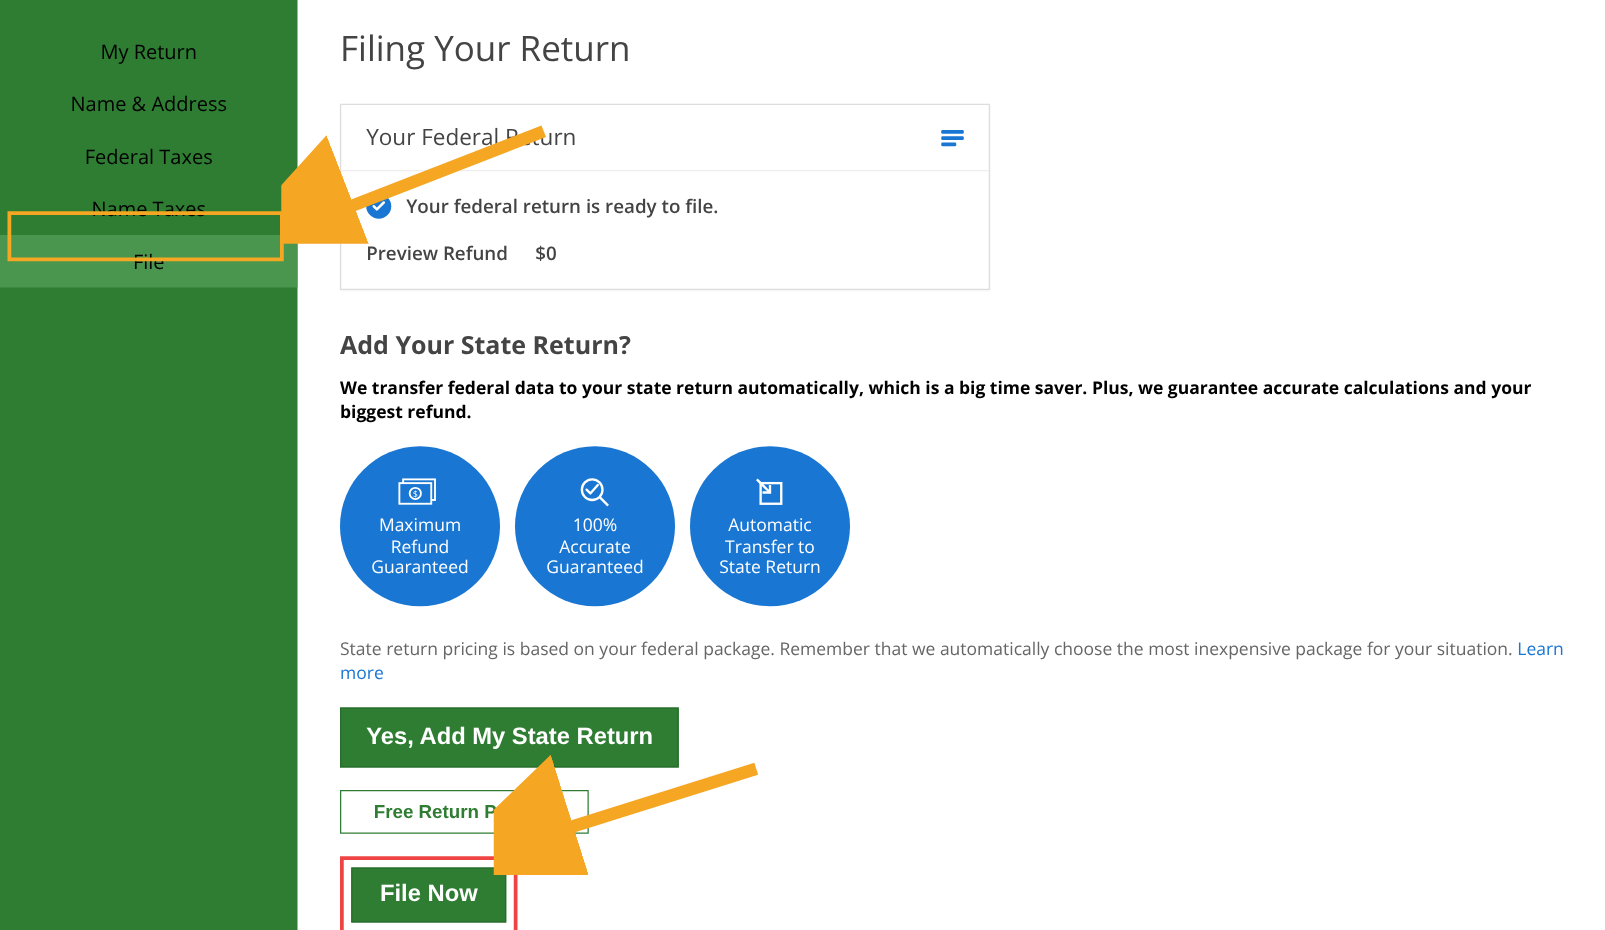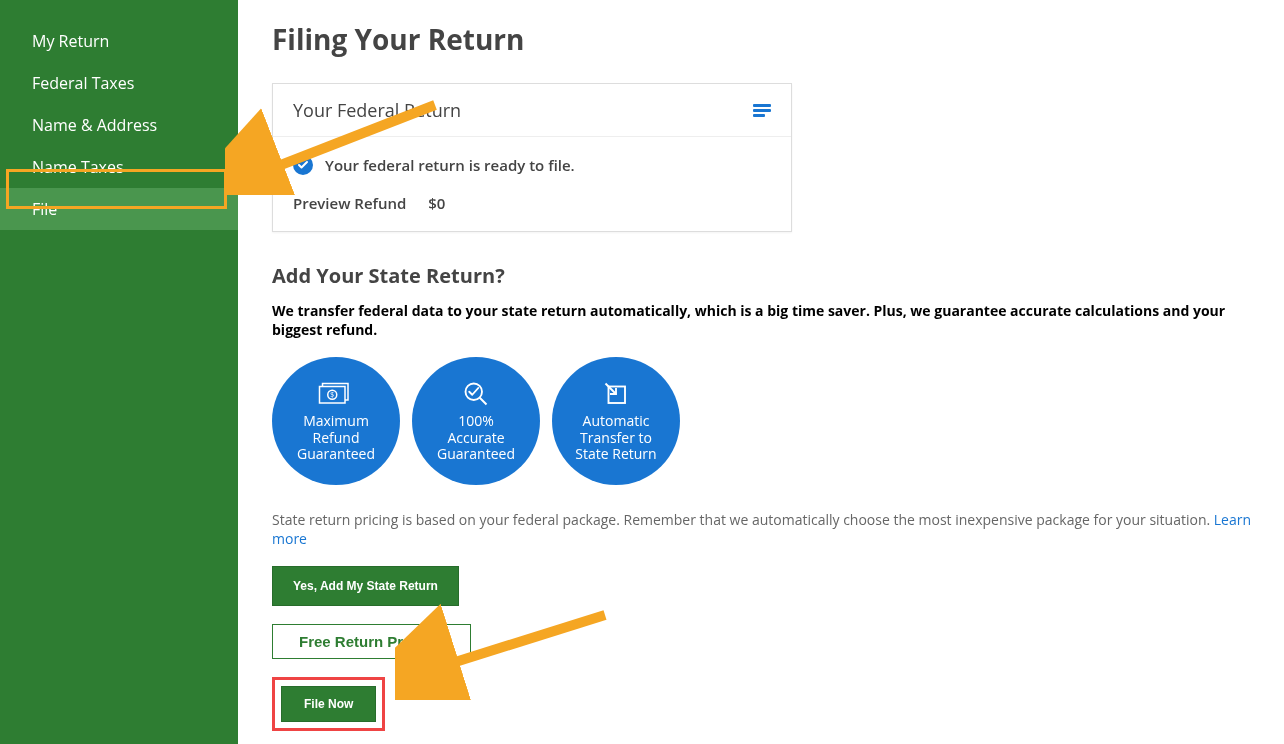--- a/index.html
+++ b/index.html
@@ -15,24 +15,25 @@
     .sidebar {
       position: absolute;
       left: 0;
       top: 0;
       width: 238px;
       height: 744px;
       background: #2e7d32;
       padding-top: 20px;
     }
     .sidebar-item {
-      padding: 10px 32px;
-      color: #ffffff;
+      padding: 10px 20px;
+      color: #000000;
       font-size: 16px;
       cursor: pointer;
+      text-align: center;
     }
     .sidebar-item.active {
       background: #4a964e;
     }
     .highlight-box-sidebar {
       position: absolute;
       left: 6px;
       top: 169px;
       width: 221px;
       height: 40px;
@@ -40,21 +41,21 @@
       pointer-events: none;
     }
     .main {
       position: absolute;
       left: 272px;
       top: 20px;
       right: 20px;
     }
     .page-title {
       font-size: 28px;
-      font-weight: 700;
+      font-weight: 400;
       color: #444;
       margin-bottom: 25px;
     }
     .card {
       border: 1px solid #ddd;
       width: 520px;
       box-shadow: 0 1px 2px rgba(0,0,0,.05);
       margin-bottom: 30px;
     }
     .card-header {
@@ -153,21 +154,21 @@
       margin-bottom: 18px;
     }
     .pricing-note a {
       color: #1976d2;
       text-decoration: none;
       cursor: pointer;
     }
     .btn {
       display: inline-block;
       padding: 12px 20px;
-      font-size: 12px;
+      font-size: 19px;
       font-weight: 700;
       cursor: pointer;
       border: none;
     }
     .btn-primary {
       background: #2e7d32;
       color: #fff;
       border: 1px solid #276c2b;
     }
     .btn-outline {
@@ -187,22 +188,22 @@
     .arrow {
       position: absolute;
       pointer-events: none;
     }
   </style>
 </head>
 <body>
 
 <div class="sidebar">
   <div class="sidebar-item">My Return</div>
+  <div class="sidebar-item">Name &amp; Address</div>
   <div class="sidebar-item">Federal Taxes</div>
-  <div class="sidebar-item">Name &amp; Address</div>
   <div class="sidebar-item">Name Taxes</div>
   <div class="sidebar-item active">File</div>
   <div class="highlight-box-sidebar"></div>
 </div>
 
 <div class="main">
   <h1 class="page-title">Filing Your Return</h1>
 
   <div class="card">
     <div class="card-header">

